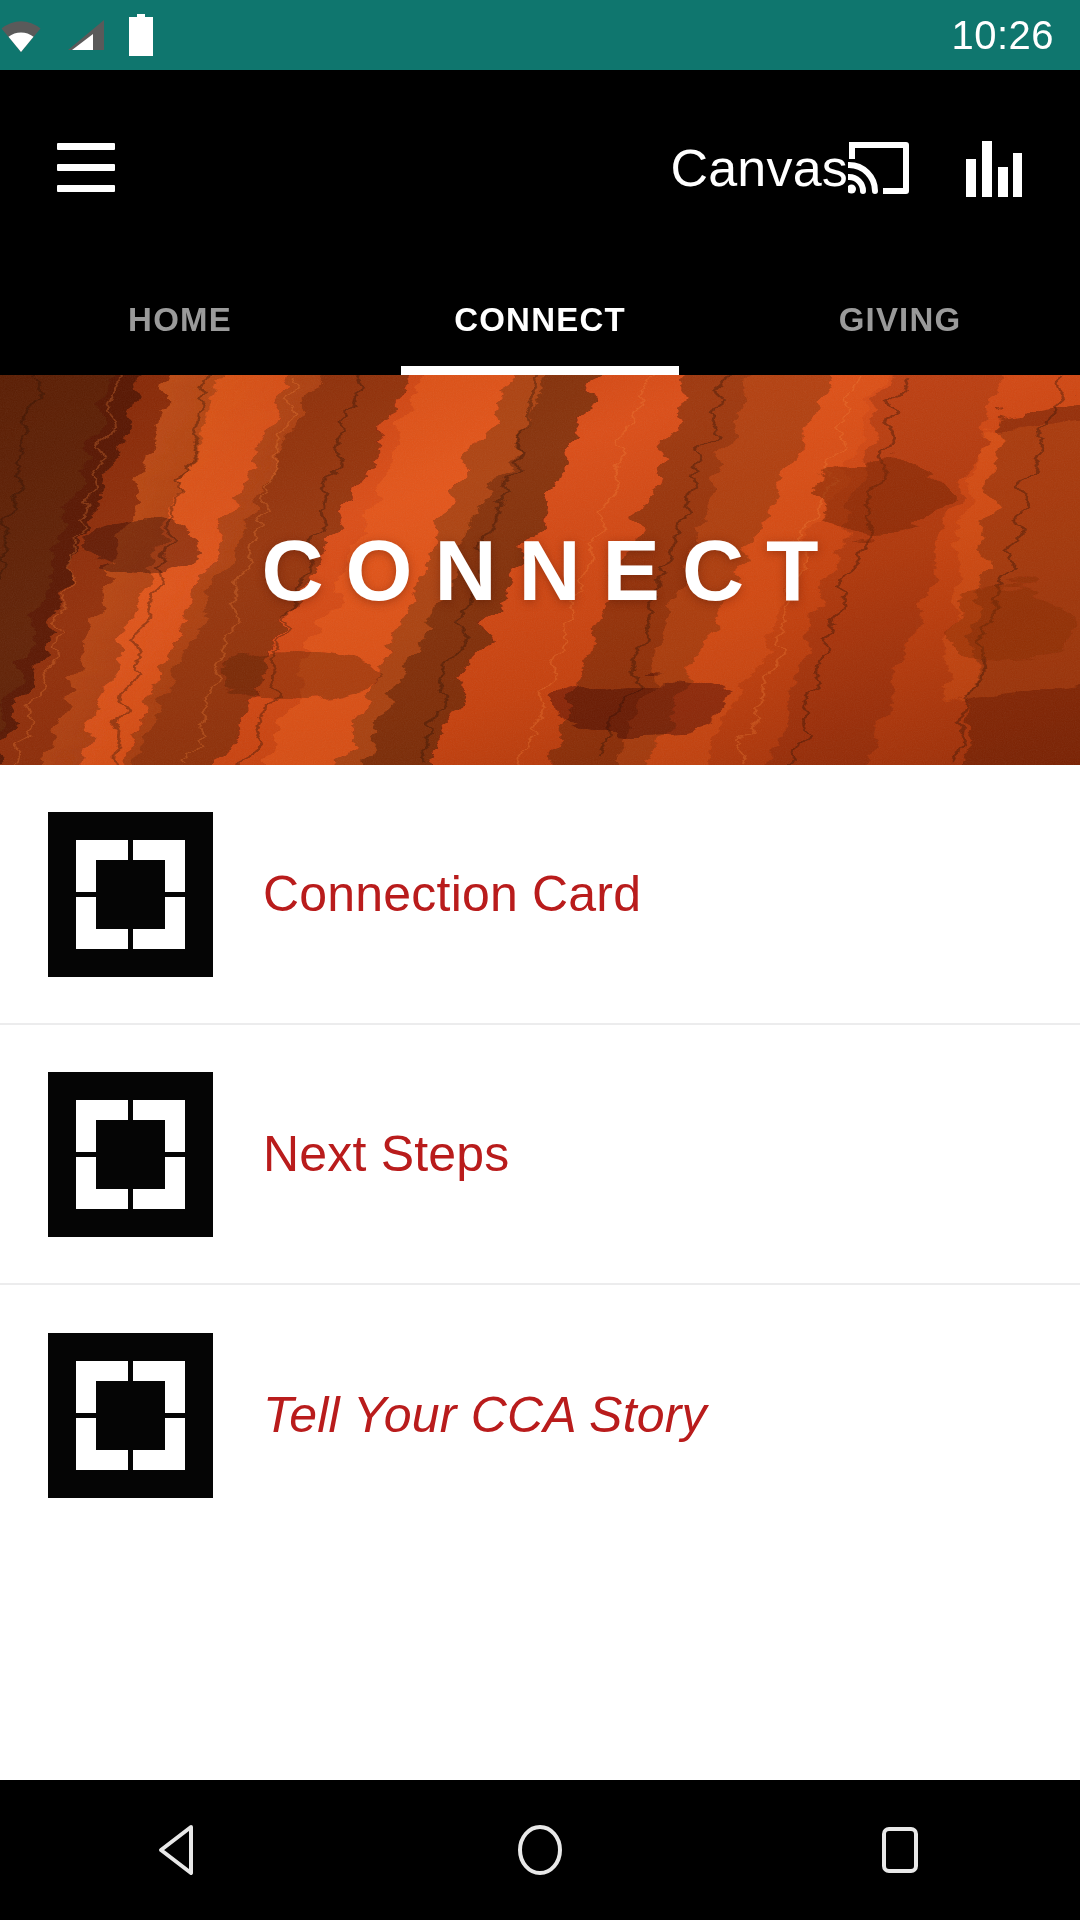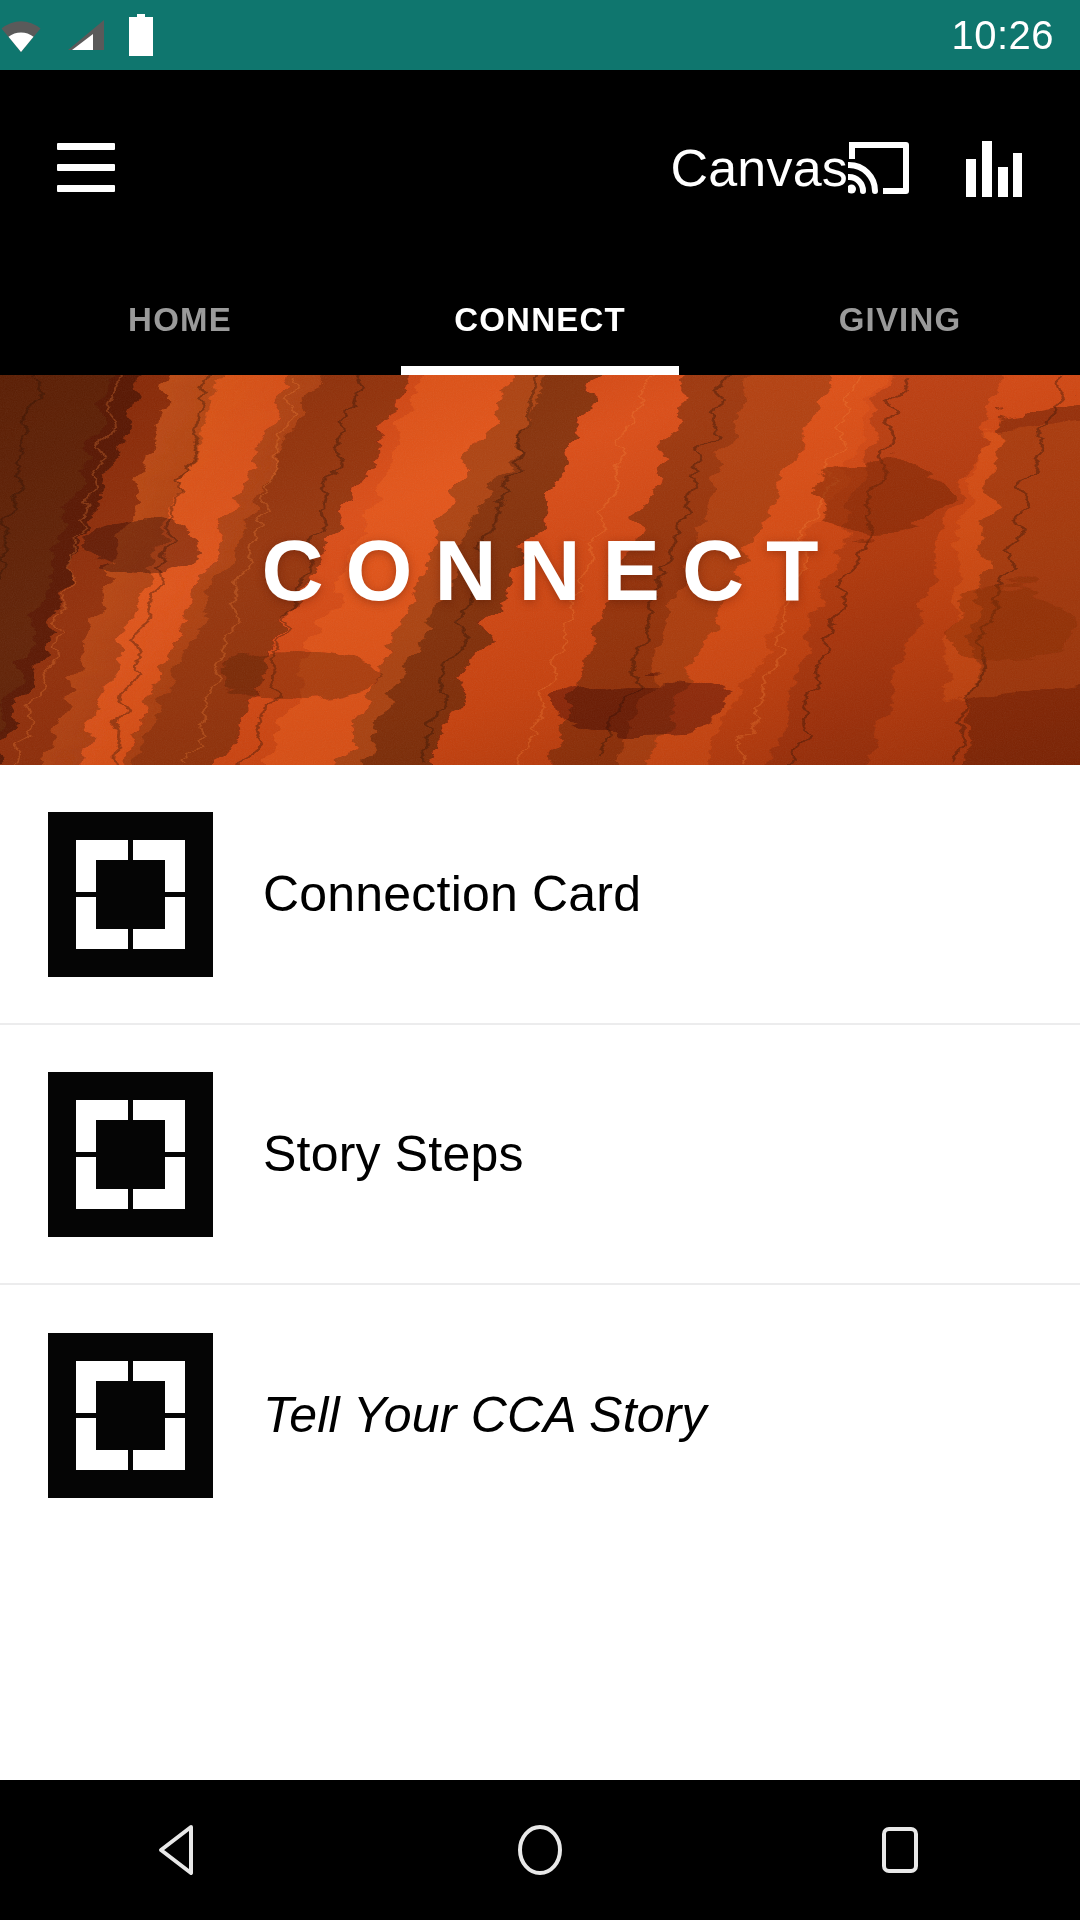--- a/index.html
+++ b/index.html
@@ -112,21 +112,21 @@
   .br.bl{ left:28px; bottom:28px; }
   .br.bl::before{ left:0; bottom:0; width:52px; height:20px; }
   .br.bl::after{ left:0; bottom:0; width:20px; height:52px; }
   
   .br.brr{ right:28px; bottom:28px; }
   .br.brr::before{ right:0; bottom:0; width:52px; height:20px; }
   .br.brr::after{ right:0; bottom:0; width:20px; height:52px; }
 
   .row-label{
     margin-left:50px; font-size:50px; line-height:56px;
-    color:#000000; font-weight:400; letter-spacing:0.2px;
+    color:#b91c1c; font-weight:400; letter-spacing:0.2px;
   }
 
   
   .navbar{
     position:absolute; bottom:0; left:0; width:1080px; height:140px;
     background:#000; display:flex; align-items:center; justify-content:space-around;
   }
   .nav-btn{
     width:170px; height:140px; display:flex; align-items:center; justify-content:center;
     cursor:pointer;
@@ -281,21 +281,21 @@
       <div class="row-label">Connection Card</div>
     </div>
 
     <div class="row">
       <div class="row-icon">
         <div class="br tl"></div>
           <div class="br tr"></div>
           <div class="br bl"></div>
           <div class="br brr"></div>
       </div>
-      <div class="row-label">Story Steps</div>
+      <div class="row-label">Next Steps</div>
     </div>
 
 
     <div class="row">
       <div class="row-icon">
         <div class="br tl"></div>
           <div class="br tr"></div>
           <div class="br bl"></div>
           <div class="br brr"></div>
       </div>

